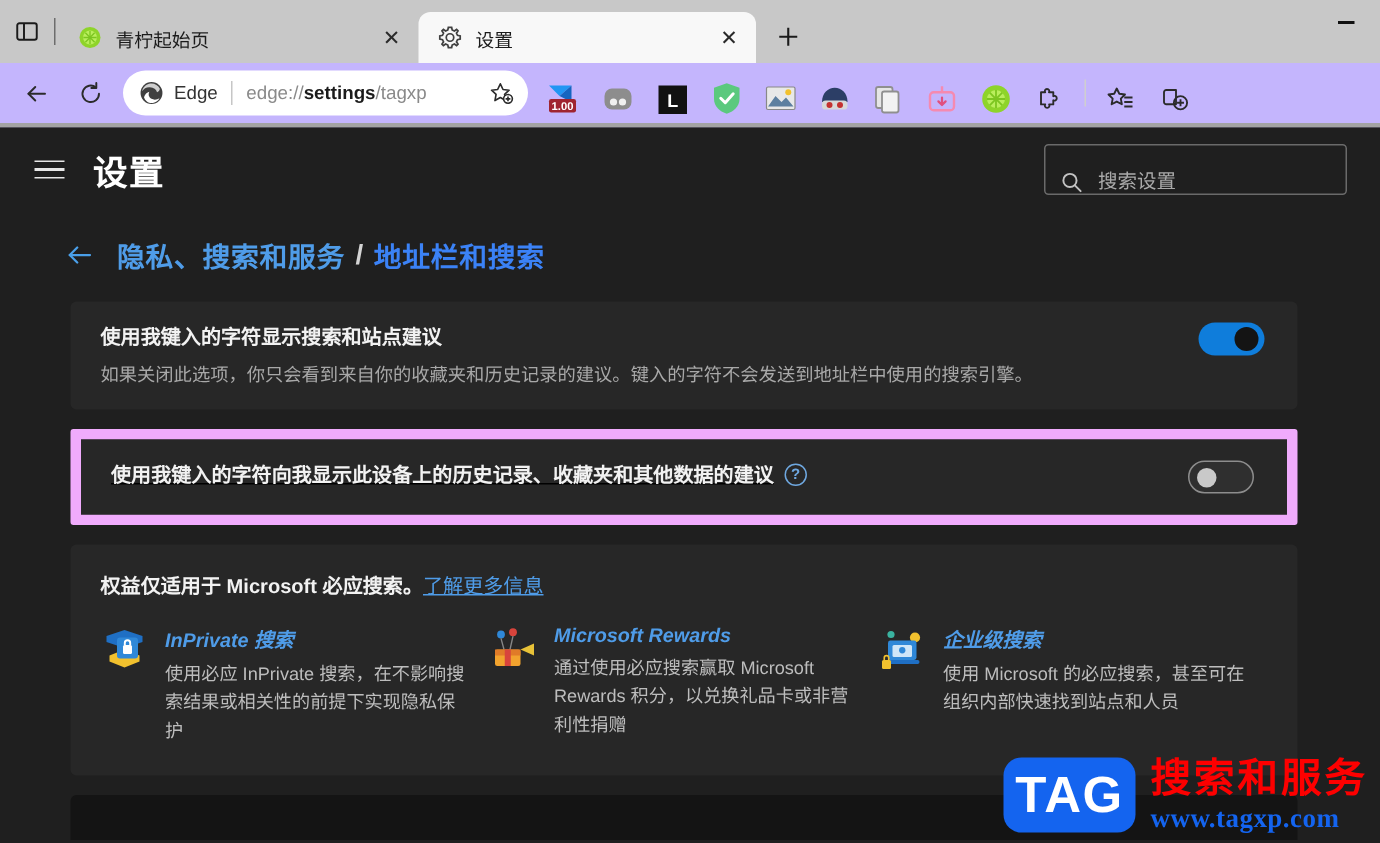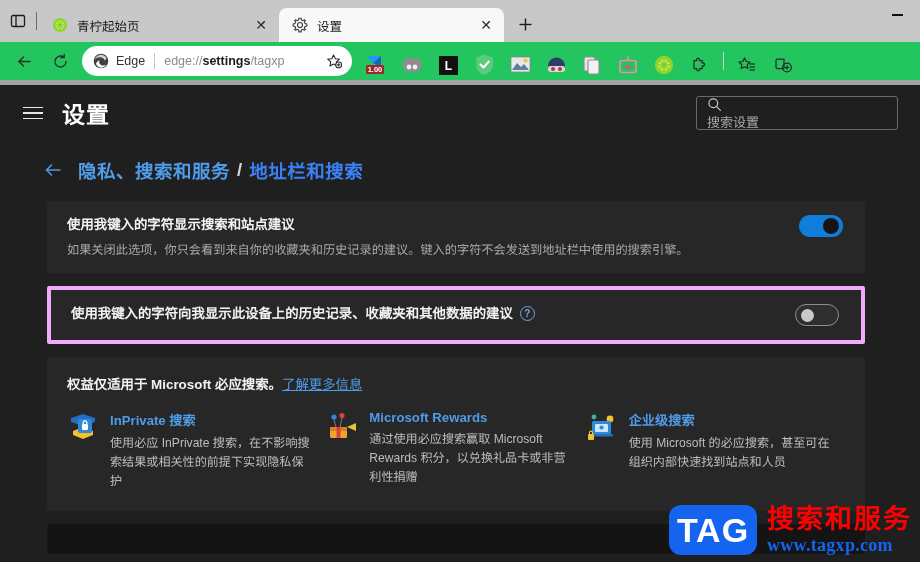--- a/index.html
+++ b/index.html
@@ -75,25 +75,25 @@
   }
   .wincontrol {
     width: 46px; height: 30px;
     display: flex; align-items: center; justify-content: center;
   }
   .wincontrol .bar { width: 11px; height: 2px; background: #101010; }
 
   
   .toolbar {
     height: 43px;
-    background: #22c55e;
+    background: #c4b5fd;
     display: flex;
     align-items: center;
     padding: 0 6px;
-    border-bottom: 5px solid #a3a3a3;
+    border-bottom: 3px solid #a3a3a3;
   }
   .tb-btn {
     width: 32px; height: 32px;
     border-radius: 5px;
     display: flex; align-items: center; justify-content: center;
     flex: 0 0 auto;
     color: #2b2b2b;
     margin: 0 2px;
   }
   .omnibox {
@@ -176,24 +176,23 @@
     letter-spacing: 1px;
     flex: 0 0 auto;
   }
   .search-settings {
     margin-left: auto;
     width: 202px;
     height: 34px;
     border: 1px solid #6a6a6a;
     border-radius: 3px;
     display: flex;
-    align-items: flex-start;
+    align-items: flex-end;
     padding: 0 10px;
     background: #1f1f1f;
-    flex-direction: column;
   }
   .search-settings .mag { flex:0 0 auto; margin-right: 10px; display:flex; }
   .search-settings .ph {
     font-size: 13px;
     color: #a9a9a9;
   }
 
   .content {
     padding: 0 20px 0 20px;
   }
@@ -266,24 +265,25 @@
     background:#141414;
   }
   .toggle.off { background: #2f2f2f; border: 1px solid #8d8d8d; }
   .toggle.off .knob {
     position:absolute; top:4px; left:5px;
     width:13px;height:13px;border-radius:50%;
     background:#c9c9c9;
   }
 
   .highlight-box {
-    border: 4px solid #f0abfc;
+    border: 7px solid #f0abfc;
     border-radius: 2px;
     margin: 0 35px 13px 27px;
     background: #272727;
+    text-decoration: underline;
   }
   .highlight-box .card {
     margin: 0; border-radius: 0;
   }
   .help-icon {
     display: inline-flex;
     align-items: center; justify-content: center;
     width: 15px; height: 15px;
     border-radius: 50%;
     border: 1.2px solid #6fa8e0;
@@ -326,20 +326,21 @@
     flex: 0 0 auto;
     margin-right: 11px;
     margin-top: 1px;
   }
   .feat-body { flex: 1 1 auto; }
   .feat-title {
     font-size: 13.2px;
     font-weight: 700;
     color: #4f9ce8;
     margin-bottom: 5px;
+    font-style: italic;
   }
   .feat-desc {
     font-size: 12.1px;
     color: #bdbdbd;
     line-height: 1.55;
   }
   .partial-card {
     background: #141414;
     border-radius: 4px 4px 0 0;
     margin: 0 35px 0 27px;

